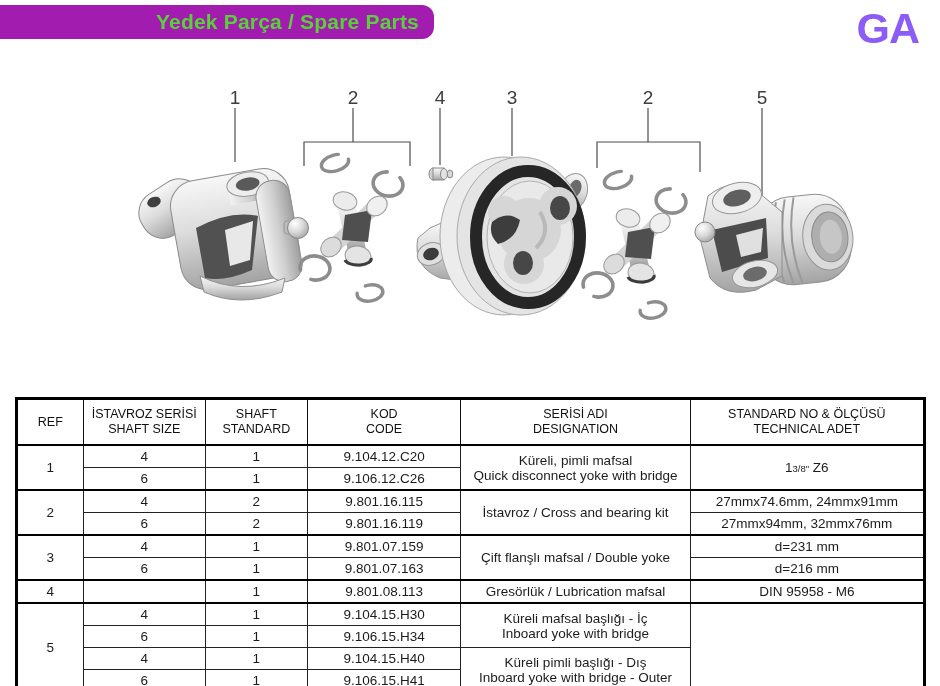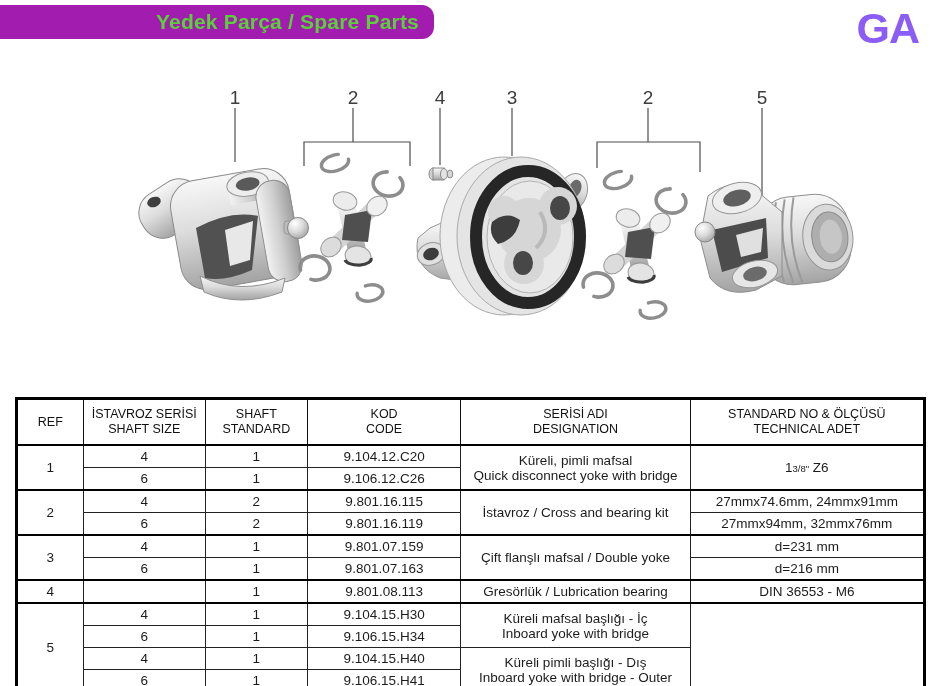--- a/index.html
+++ b/index.html
@@ -281,23 +281,23 @@
       <td>9.801.07.163</td>
       <td class="tech">d=216 mm</td>
     </tr>
 
     <tr class="gs">
       <td>4</td>
       <td></td>
       <td>1</td>
       <td>9.801.08.113</td>
       <td class="desig inline">
-        <span>Gresörlük / </span><span class="en">Lubrication bearing</span>
-      </td>
-      <td class="tech">DIN 36553 - M6</td>
+        <span>Gresörlük / </span><span class="en">Lubrication mafsal</span>
+      </td>
+      <td class="tech">DIN 95958 - M6</td>
     </tr>
 
     <tr class="gs">
       <td rowspan="4">5</td>
       <td>4</td>
       <td>1</td>
       <td>9.104.15.H30</td>
       <td rowspan="2" class="desig stack">
         <span>Küreli mafsal başlığı - İç</span>
           <span class="en">Inboard yoke with bridge</span>

